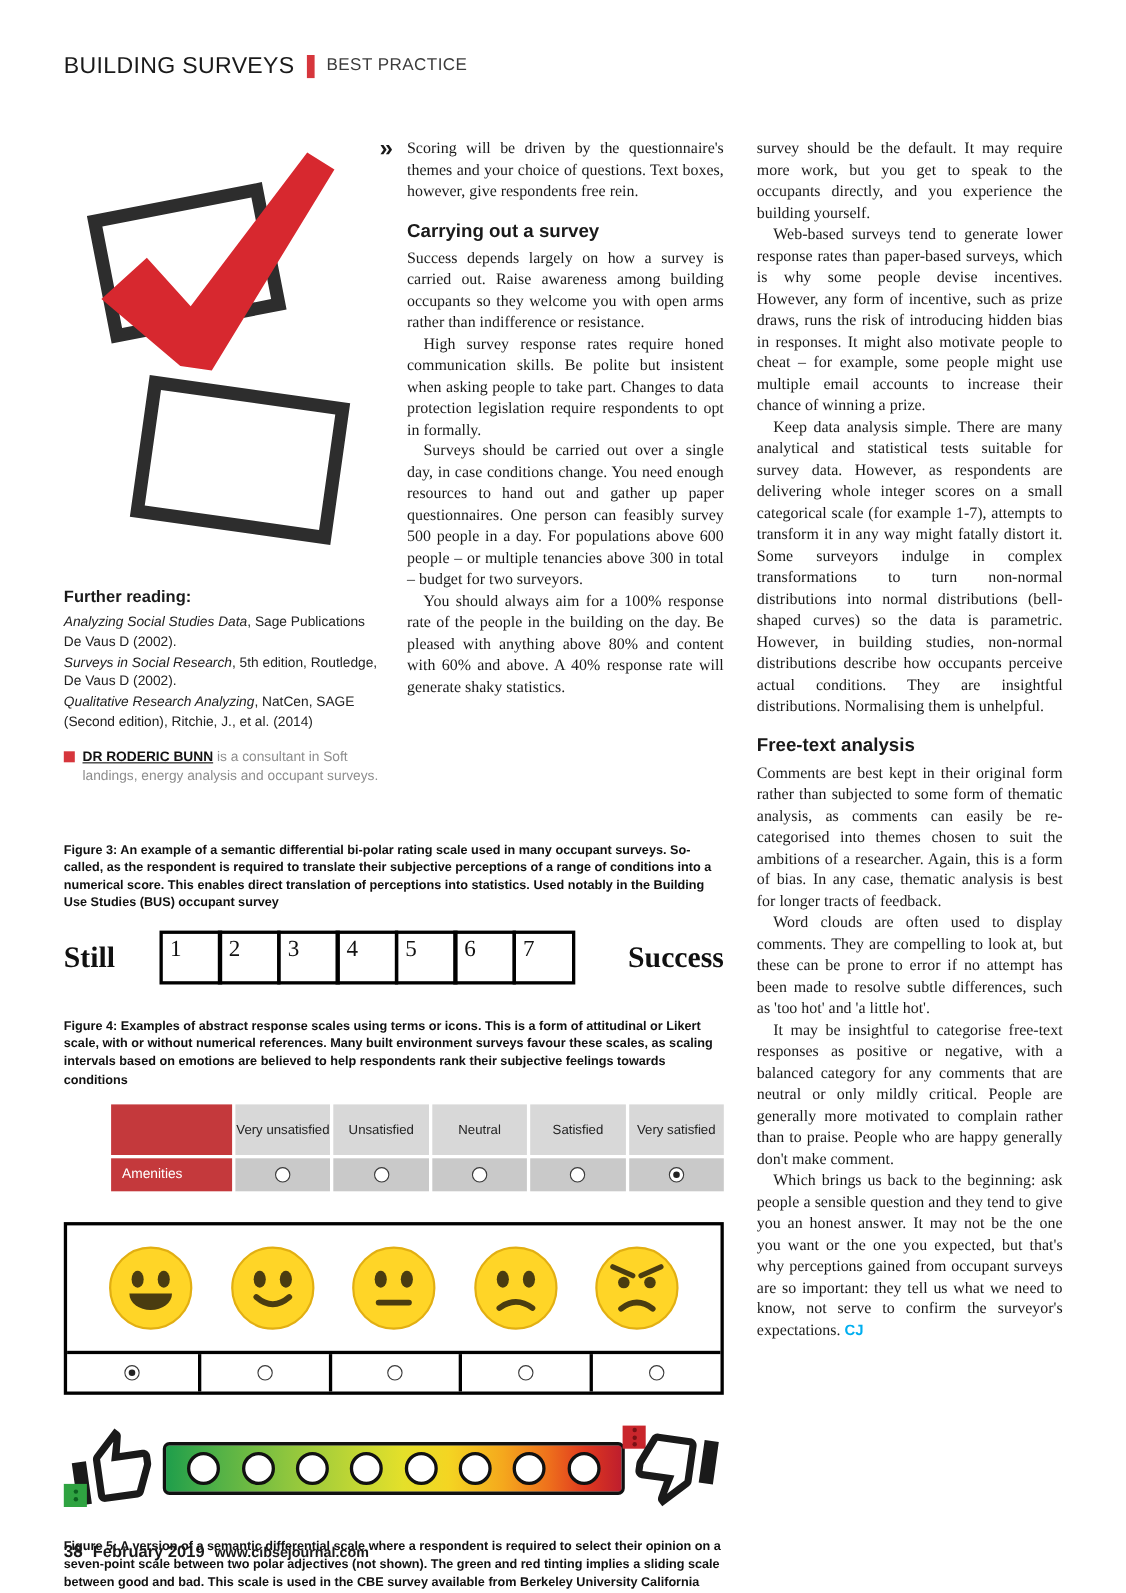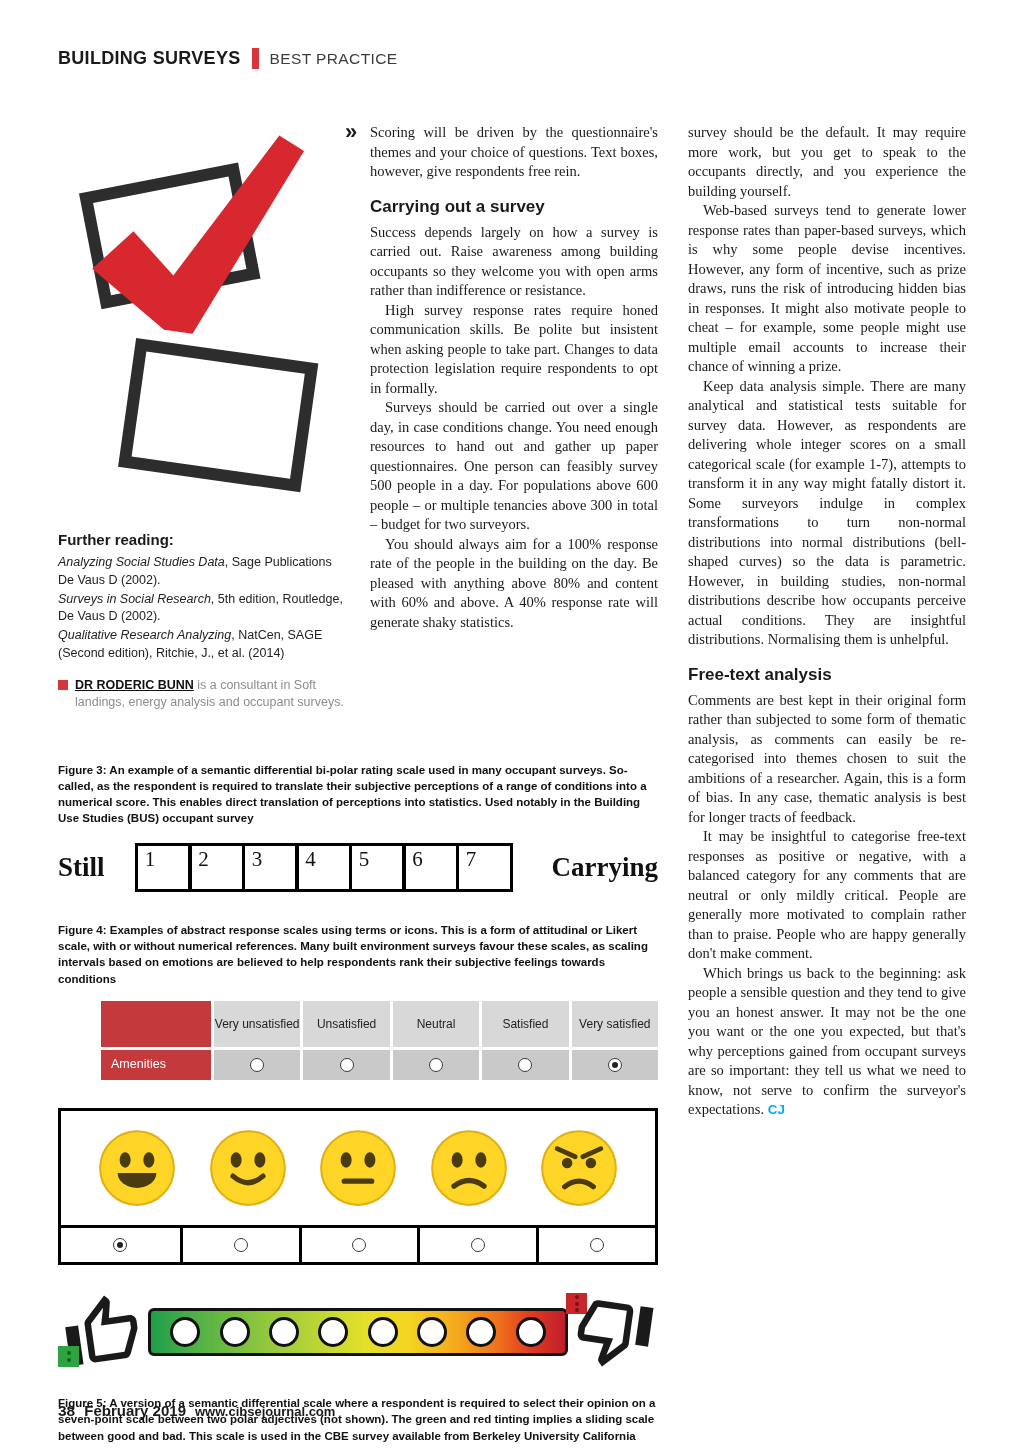--- a/index.html
+++ b/index.html
@@ -1,19 +1,19 @@
 <!DOCTYPE html>
 <html><head>
 <meta charset="utf-8">
 <style>
   html,body{margin:0;padding:0;}
   body{width:1024px;height:1448px;background:#fff;font-family:"Liberation Sans",sans-serif;color:#1a1a1a;position:relative;overflow:hidden;}
   .page{padding:48px 58px 0;}
   .masthead{display:flex;align-items:center;gap:11px;margin-bottom:54px;}
-  .kicker{font-size:18px;font-weight:700;letter-spacing:.3px;}
+  .kicker{font-size:21px;font-weight:400;letter-spacing:.3px;}
   .bar{width:7px;height:21px;background:#D6363C;}
   .sub{font-size:15.5px;color:#3c3c3c;letter-spacing:.4px;}
   .columns{display:flex;gap:30px;}
   .left-area{width:600px;flex:0 0 600px;}
   .right-col{width:278px;flex:0 0 278px;}
   .top-row{display:flex;gap:24px;}
   .img-col{width:288px;flex:0 0 288px;}
   .mid-col{flex:1;position:relative;}
   .check-illustration{display:block;margin:-6px 0 8px -4px;}
   .fr-title{font-size:15px;font-weight:700;margin:16px 0 6px;}
@@ -136,21 +136,21 @@
         <span class="scale-left">Still</span>
         <div class="scale-boxes" id="scale-boxes">
             <div class="scale-box">1</div>
             <div class="scale-box">2</div>
             <div class="scale-box">3</div>
             <div class="scale-box">4</div>
             <div class="scale-box">5</div>
             <div class="scale-box">6</div>
             <div class="scale-box">7</div>
           </div>
-        <span class="scale-right">Carrying</span>
+        <span class="scale-right">Success</span>
       </div>
 
       <p class="fig-caption cap4">Figure 4: Examples of abstract response scales using terms or icons. This is a form of attitudinal or Likert scale, with or without numerical references. Many built environment surveys favour these scales, as scaling intervals based on emotions are believed to help respondents rank their subjective feelings towards conditions</p>
 
       <div class="rating-table" id="rating-table">
           <div class="cell corner"></div>
           <div class="cell head">Very unsatisfied</div>
           <div class="cell head">Unsatisfied</div>
           <div class="cell head">Neutral</div>
           <div class="cell head">Satisfied</div>
@@ -266,20 +266,21 @@
 
     <div class="right-col">
       <div id="col3-paras">
           <p class="body-p">survey should be the default. It may require more work, but you get to speak to the occupants directly, and you experience the building yourself.</p>
           <p class="body-p indent">Web-based surveys tend to generate lower response rates than paper-based surveys, which is why some people devise incentives. However, any form of incentive, such as prize draws, runs the risk of introducing hidden bias in responses. It might also motivate people to cheat – for example, some people might use multiple email accounts to increase their chance of winning a prize.</p>
           <p class="body-p indent">Keep data analysis simple. There are many analytical and statistical tests suitable for survey data. However, as respondents are delivering whole integer scores on a small categorical scale (for example 1-7), attempts to transform it in any way might fatally distort it. Some surveyors indulge in complex transformations to turn non-normal distributions into normal distributions (bell-shaped curves) so the data is parametric. However, in building studies, non-normal distributions describe how occupants perceive actual conditions. They are insightful distributions. Normalising them is unhelpful.</p>
         </div>
       <h2 class="section-heading">Free-text analysis</h2>
       <div id="col3-paras2">
           <p class="body-p">Comments are best kept in their original form rather than subjected to some form of thematic analysis, as comments can easily be re-categorised into themes chosen to suit the ambitions of a researcher. Again, this is a form of bias. In any case, thematic analysis is best for longer tracts of feedback.</p>
+          <p class="body-p indent">Word clouds are often used to display comments. They are compelling to look at, but these can be prone to error if no attempt has been made to resolve subtle differences, such as 'too hot' and 'a little hot'.</p>
           <p class="body-p indent">It may be insightful to categorise free-text responses as positive or negative, with a balanced category for any comments that are neutral or only mildly critical. People are generally more motivated to complain rather than to praise. People who are happy generally don't make comment.</p>
           <p class="body-p indent">Which brings us back to the beginning: ask people a sensible question and they tend to give you an honest answer. It may not be the one you want or the one you expected, but that's why perceptions gained from occupant surveys are so important: they tell us what we need to know, not serve to confirm the surveyor's expectations. <span class="endmark">CJ</span></p>
         </div>
     </div>
 
   </div>
 
   <footer class="footer">
     <span class="pg">38</span>
     <span class="issue">February 2019</span>

